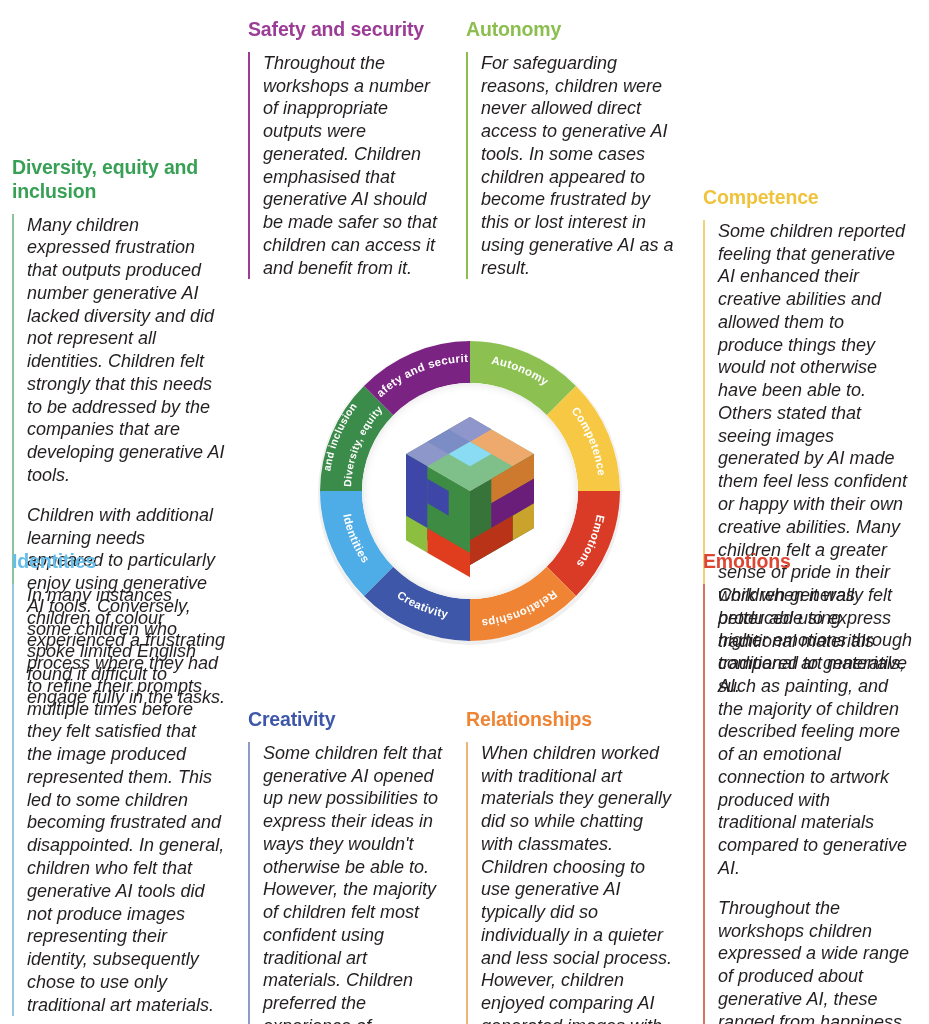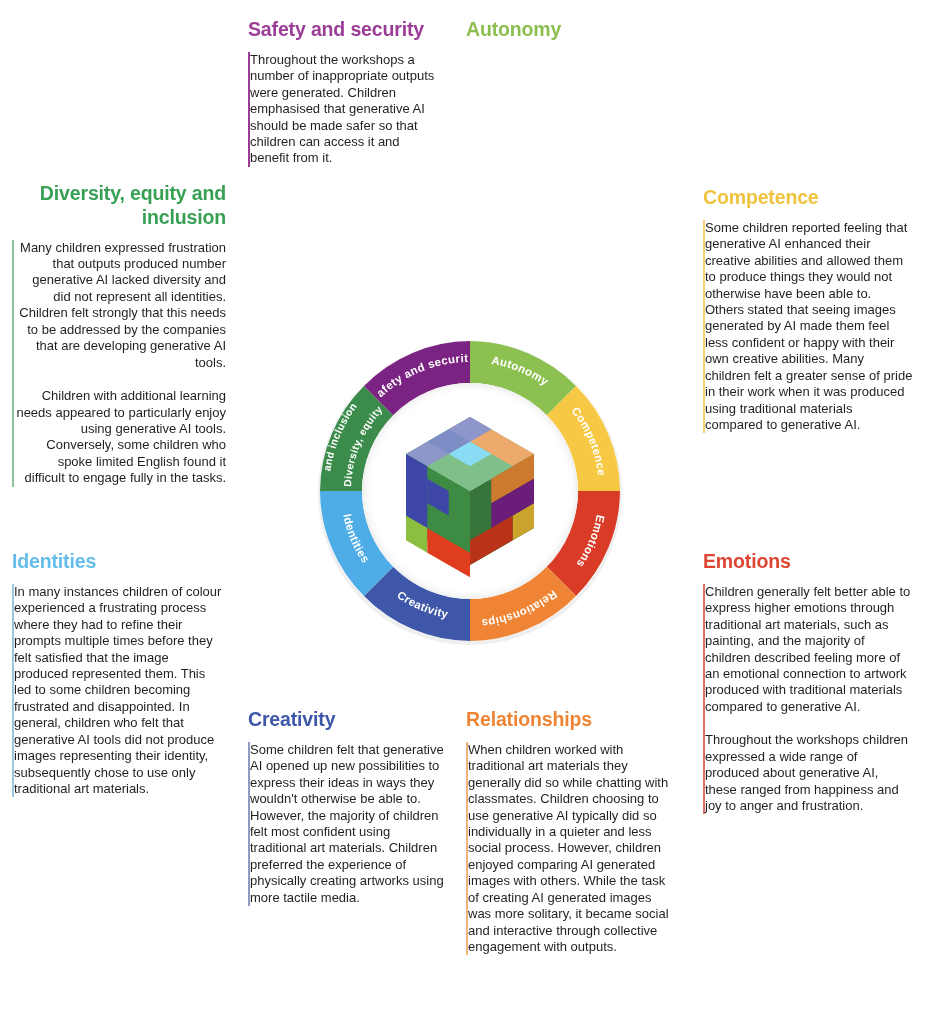--- a/index.html
+++ b/index.html
@@ -14,23 +14,25 @@
   .block{position:absolute;}
   .block h2{
     margin:0 0 10px 0;
     font-size:19.5px;
     font-weight:bold;
     line-height:1.22;
     letter-spacing:-0.15px;
   }
   .body{
     border-left:2.5px solid #cfcfcf;
-    font-size:13px;
+    padding-left:13px;
+    font-size:18px;
     line-height:1.265;
     color:#231f20;
+    font-style:italic;
   }
   .body p{margin:0 0 17px 0;}
   .body p:last-child{margin-bottom:0;}
 
   
   .wheel{
     position:absolute;left:290px;top:310px;width:360px;height:362px;
   }
   .wheel svg{display:block;}
   .seg-label{
@@ -48,24 +50,25 @@
   <div class="block" style="left:248px;top:18px;width:192px;">
     <h2 style="color:#9B3C96;">Safety and security</h2>
     <div class="body" style="border-left-color:#9B3C96;">
       <p>Throughout the workshops a number of inappropriate outputs were generated. Children emphasised that generative AI should be made safer so that children can access it and benefit from it.</p>
     </div>
   </div>
 
   <div class="block" style="left:466px;top:18px;width:208px;">
     <h2 style="color:#8CBE4F;">Autonomy</h2>
     <div class="body" style="border-left-color:#8CBE4F;">
-    </div>
-  </div>
-
-  <div class="block" style="left:12px;top:182px;width:214px;text-align:right;">
+      <p>For safeguarding reasons, children were never allowed direct access to generative AI tools. In some cases children appeared to become frustrated by this or lost interest in using generative AI as a result.</p>
+    </div>
+  </div>
+
+  <div class="block" style="left:12px;top:156px;width:214px;">
     <h2 style="color:#38A055;">Diversity, equity and inclusion</h2>
     <div class="body" style="border-left-color:#8BC49A;">
       <p>Many children expressed frustration that outputs produced number generative AI lacked diversity and did not represent all identities. Children felt strongly that this needs to be addressed by the companies that are developing generative AI tools.</p>
       <p>Children with additional learning needs appeared to particularly enjoy using generative AI tools. Conversely, some children who spoke limited English found it difficult to engage fully in the tasks.</p>
     </div>
   </div>
 
   <div class="block" style="left:703px;top:186px;width:210px;">
     <h2 style="color:#F0C33C;">Competence</h2>
     <div class="body" style="border-left-color:#F3D276;">

